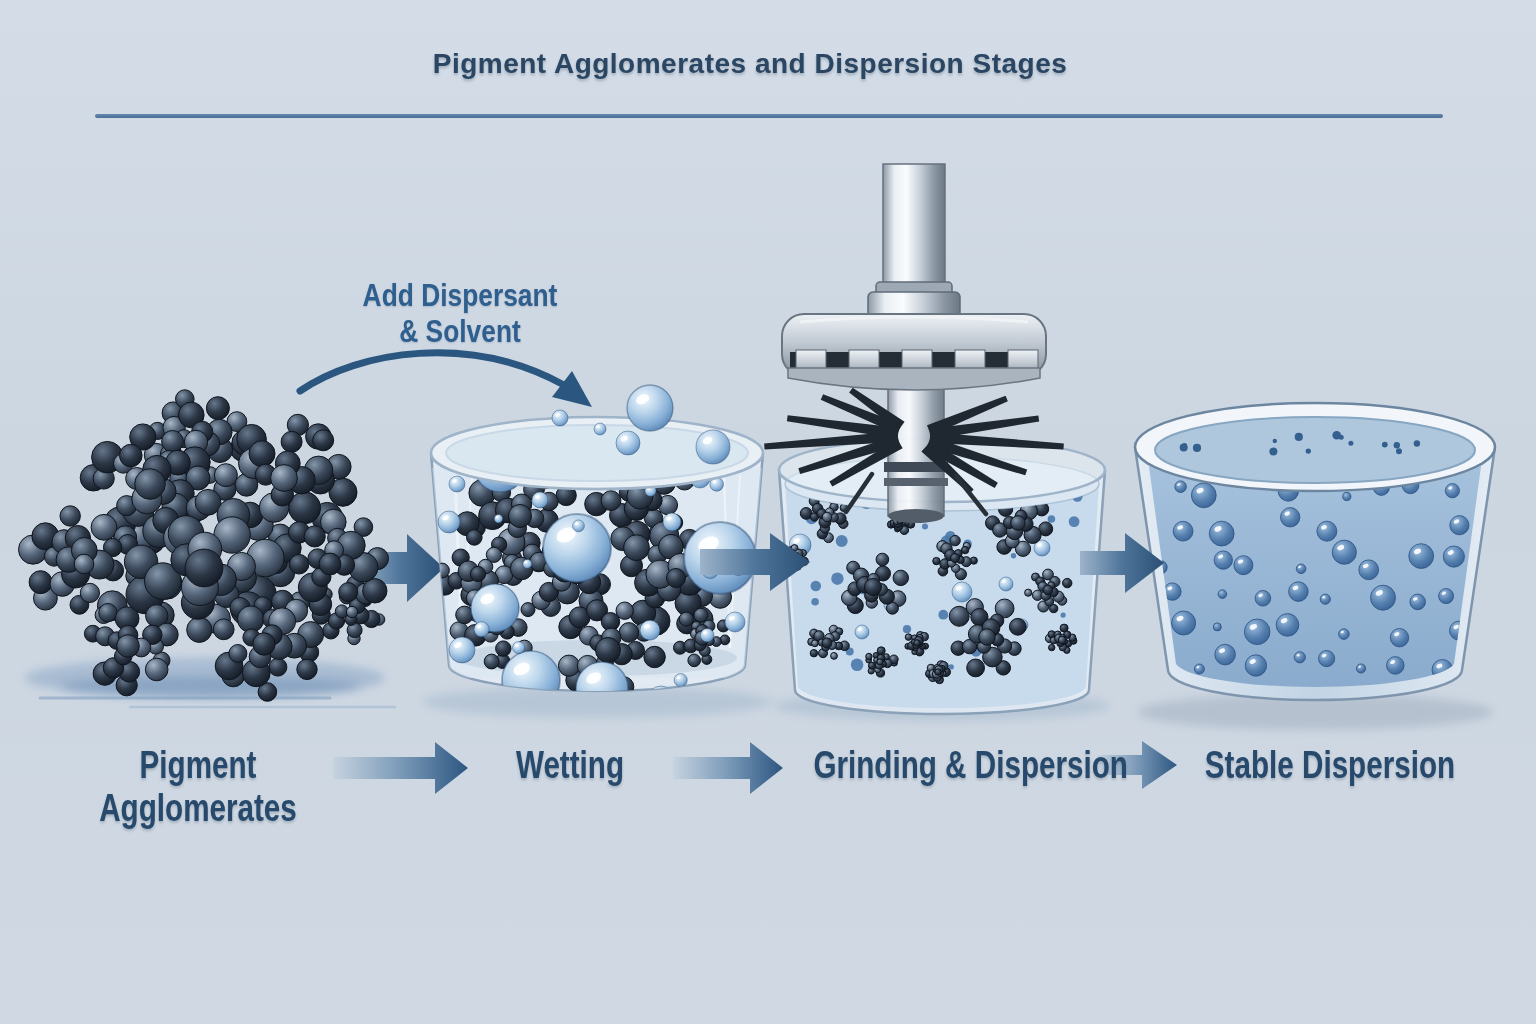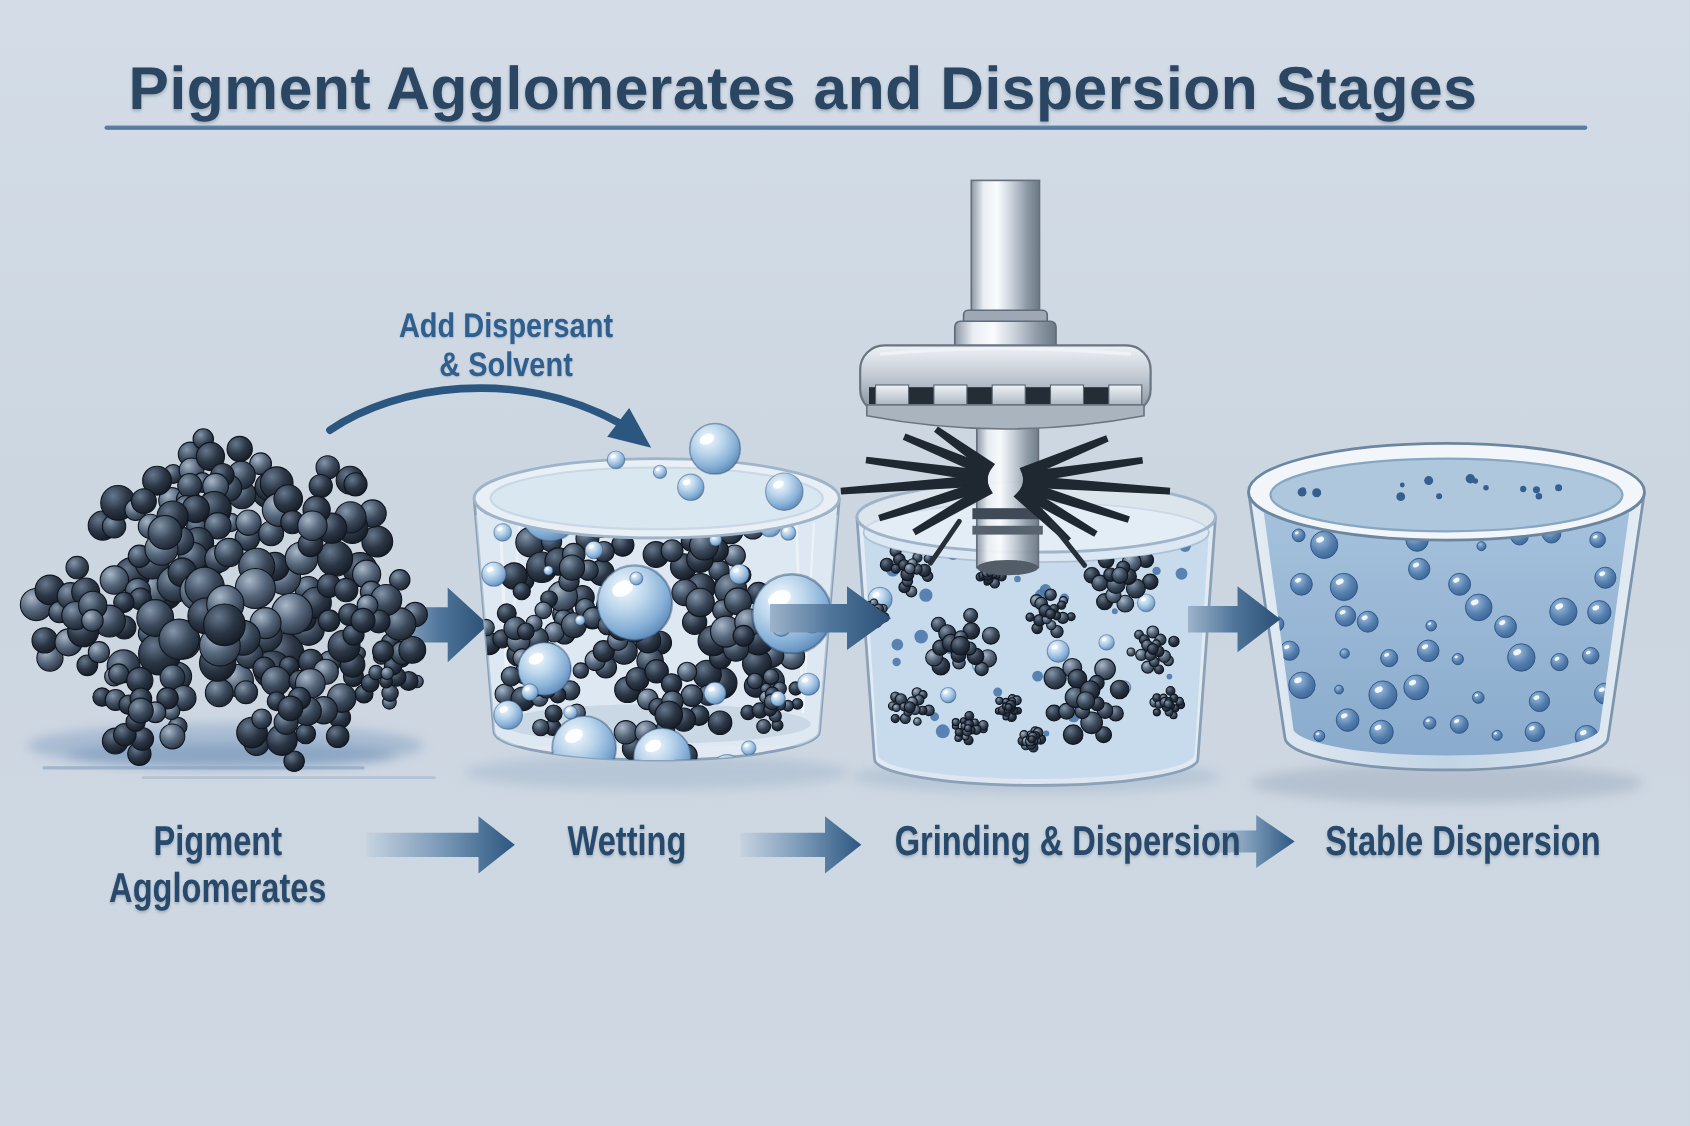--- a/index.html
+++ b/index.html
@@ -9,22 +9,22 @@
     background:#ccd6e1;
   }
   .canvas{
     position:relative;width:1536px;height:1024px;
     background:linear-gradient(180deg,#d3dce7 0%,#ccd6e1 45%,#cfd8e3 100%);
     overflow:hidden;
   }
   #scene{position:absolute;left:0;top:0;}
   .title{
     position:absolute;left:0;top:48px;width:1460px;
-    text-align:center;font-size:55px;font-weight:700;letter-spacing:0.5px;
-    color:#2a4663;text-shadow:0 2px 3px rgba(30,45,70,0.28);
+    text-align:center;font-size:28px;font-weight:700;letter-spacing:0.5px;
+    color:#2a4663;text-shadow:0 2px 3px rgba(30,45,70,0.28);padding-left:20px;
   }
   .rule{
     position:absolute;left:95px;top:114px;width:1348px;height:4px;
     background:linear-gradient(180deg,#5a7ea7,#3c628c);border-radius:2px;opacity:.9;
   }
   .annotation{
     position:absolute;left:300px;top:278px;width:320px;
     text-align:center;font-size:31px;font-weight:700;line-height:1.15;
     color:#2e5f8e;transform:scaleX(.85);transform-origin:center;
     text-shadow:0 1px 2px rgba(30,50,80,0.2);

